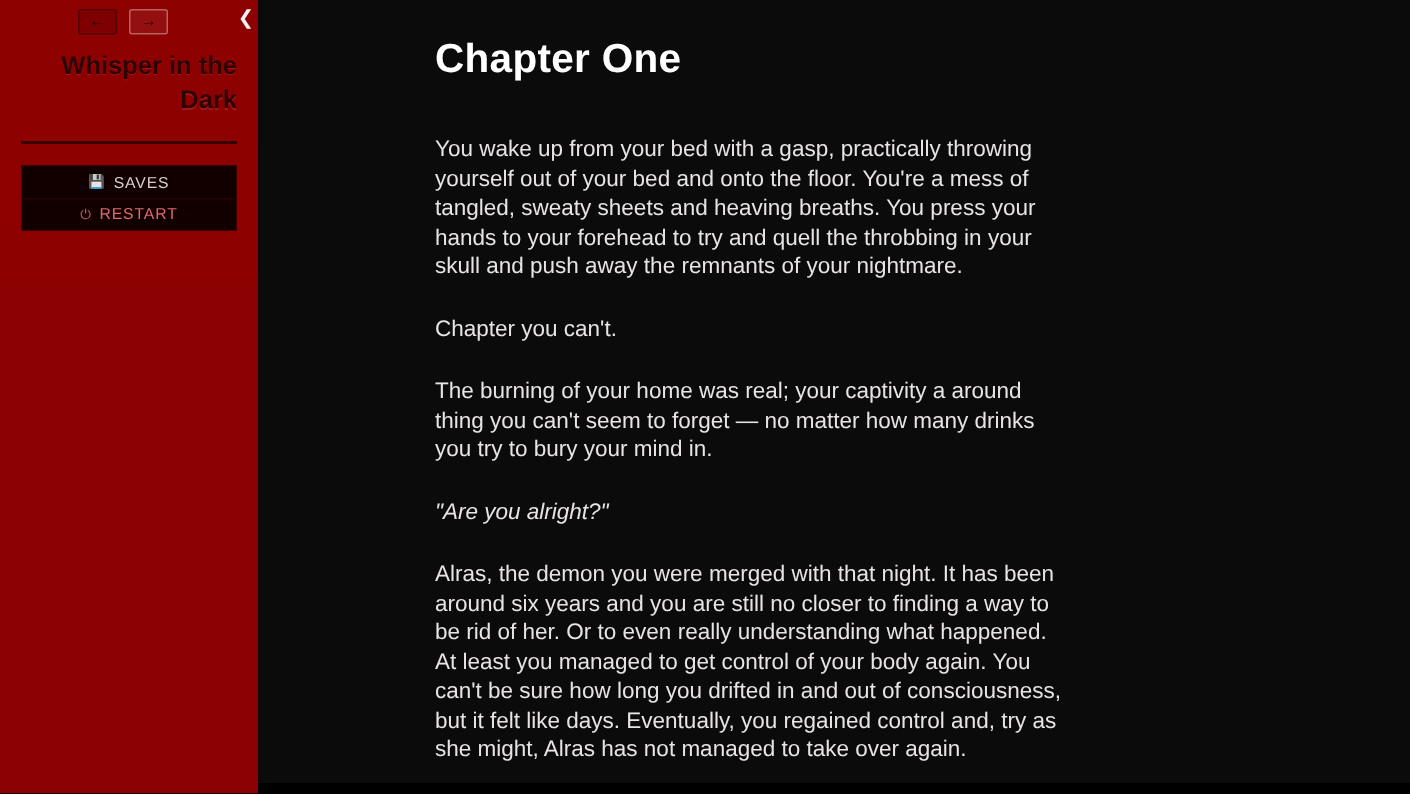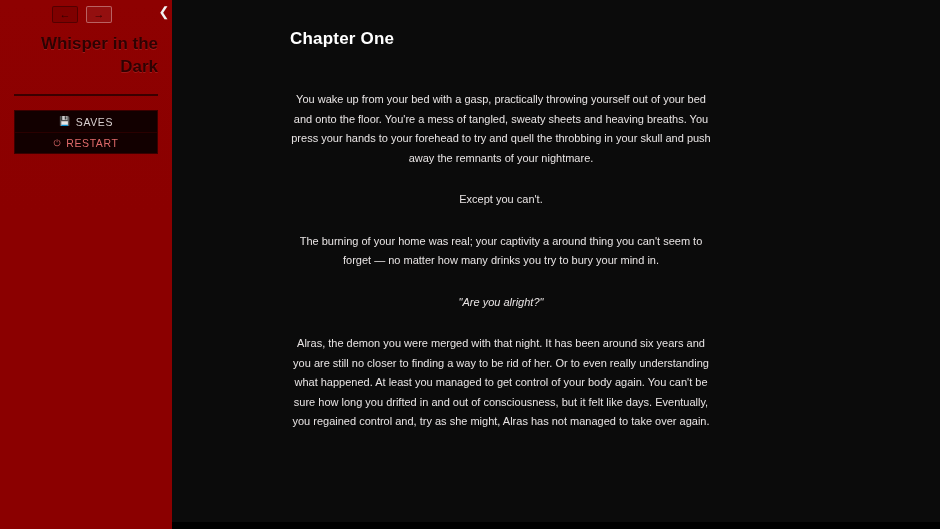--- a/index.html
+++ b/index.html
@@ -113,32 +113,31 @@
     height: 529px;
     background: #0b0b0b;
     overflow: hidden;
   }
   .passage {
     padding: 26px 120px 0 118px;
     max-width: 660px;
   }
   .passage h1 {
     margin: 0 0 38px 0;
-    font-size: 17px;
+    font-size: 27px;
     line-height: 26px;
     font-weight: bold;
     color: #ffffff;
     letter-spacing: .2px;
   }
   .passage p {
     margin: 0 0 22px 0;
-    font-size: 11px;
+    font-size: 15px;
     line-height: 19.5px;
     color: #e8e4e4;
-    text-align: center;
   }
   .passage p.italic { font-style: italic; }
 
   
   .bottom-strip {
     position: absolute;
     left: 0;
     bottom: 0;
     width: 940px;
     height: 7px;
@@ -174,21 +173,21 @@
     </div>
 
     <div class="collapse-handle">❮</div>
   </aside>
 
   <main class="main">
     <div class="passage">
       <h1>Chapter One</h1>
 
       <p>You wake up from your bed with a gasp, practically throwing yourself out of your bed and onto the floor. You're a mess of tangled, sweaty sheets and heaving breaths. You press your hands to your forehead to try and quell the throbbing in your skull and push away the remnants of your nightmare.</p>
-      <p>Except you can't.</p>
+      <p>Chapter you can't.</p>
       <p>The burning of your home was real; your captivity a around thing you can't seem to forget — no matter how many drinks you try to bury your mind in.</p>
       <p class="italic">"Are you alright?"</p>
       <p>Alras, the demon you were merged with that night. It has been around six years and you are still no closer to finding a way to be rid of her. Or to even really understanding what happened. At least you managed to get control of your body again. You can't be sure how long you drifted in and out of consciousness, but it felt like days. Eventually, you regained control and, try as she might, Alras has not managed to take over again.</p>
 
     </div>
     <div class="bottom-strip"></div>
   </main>
 
 </div>
 

